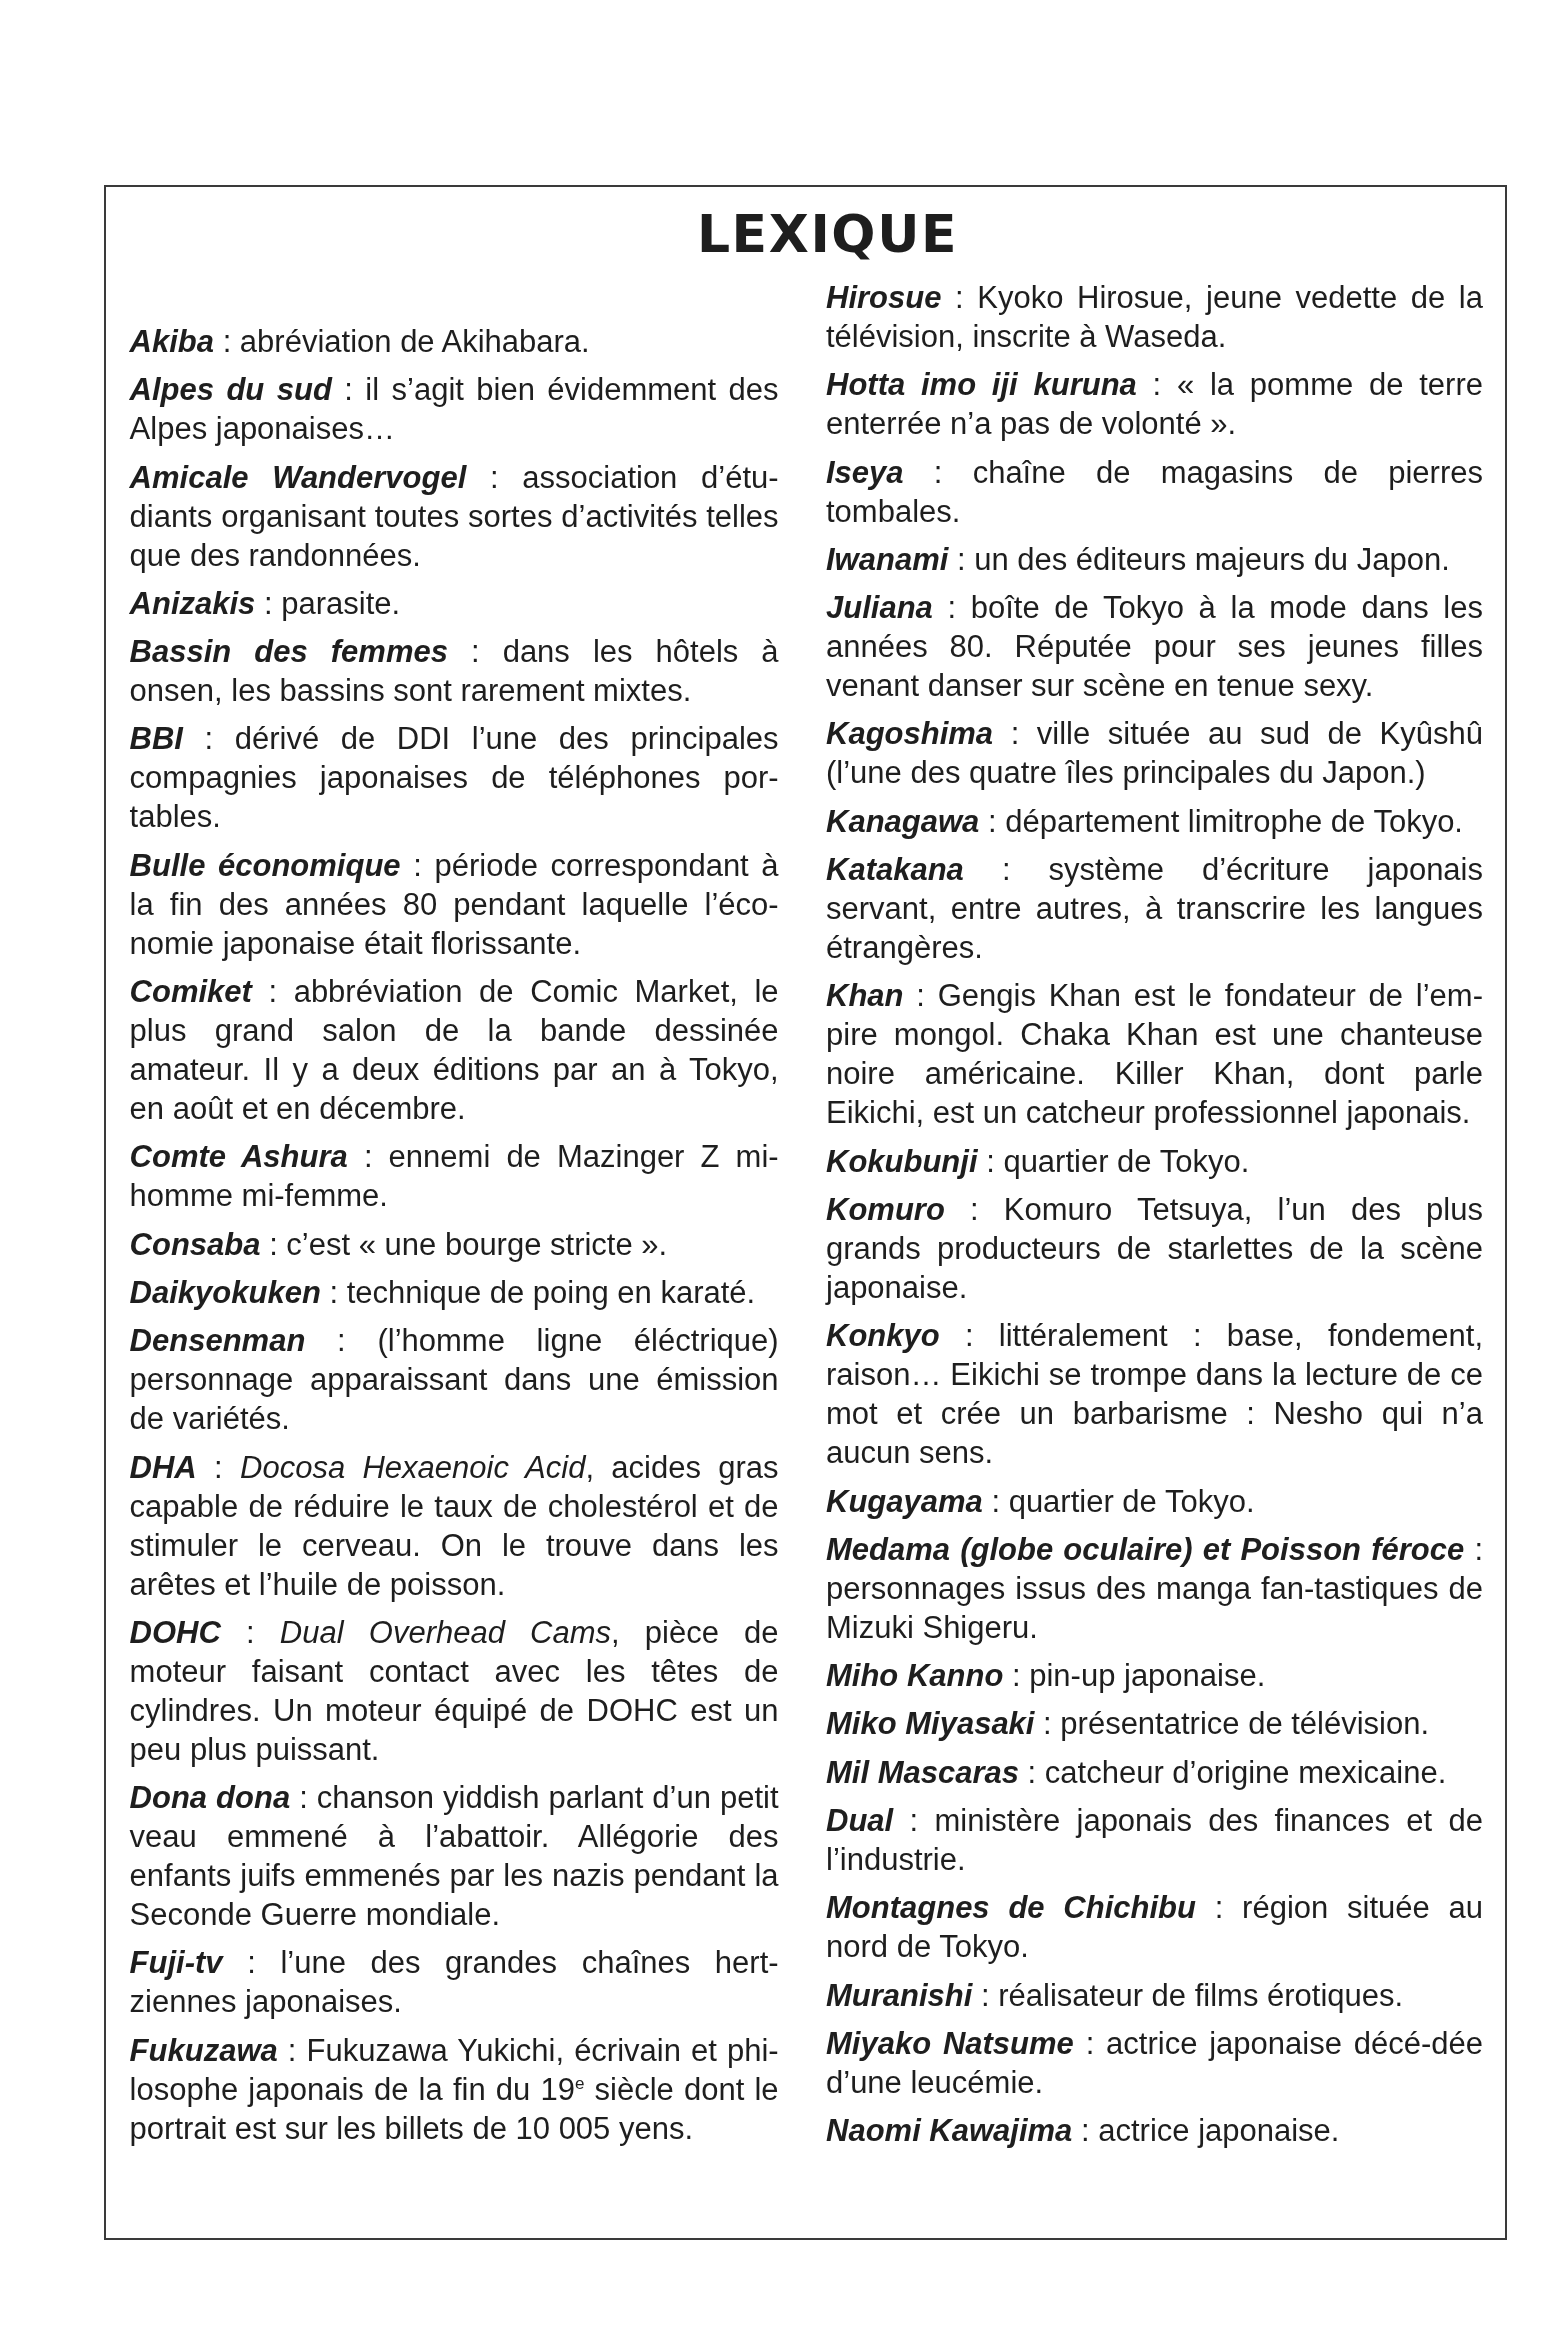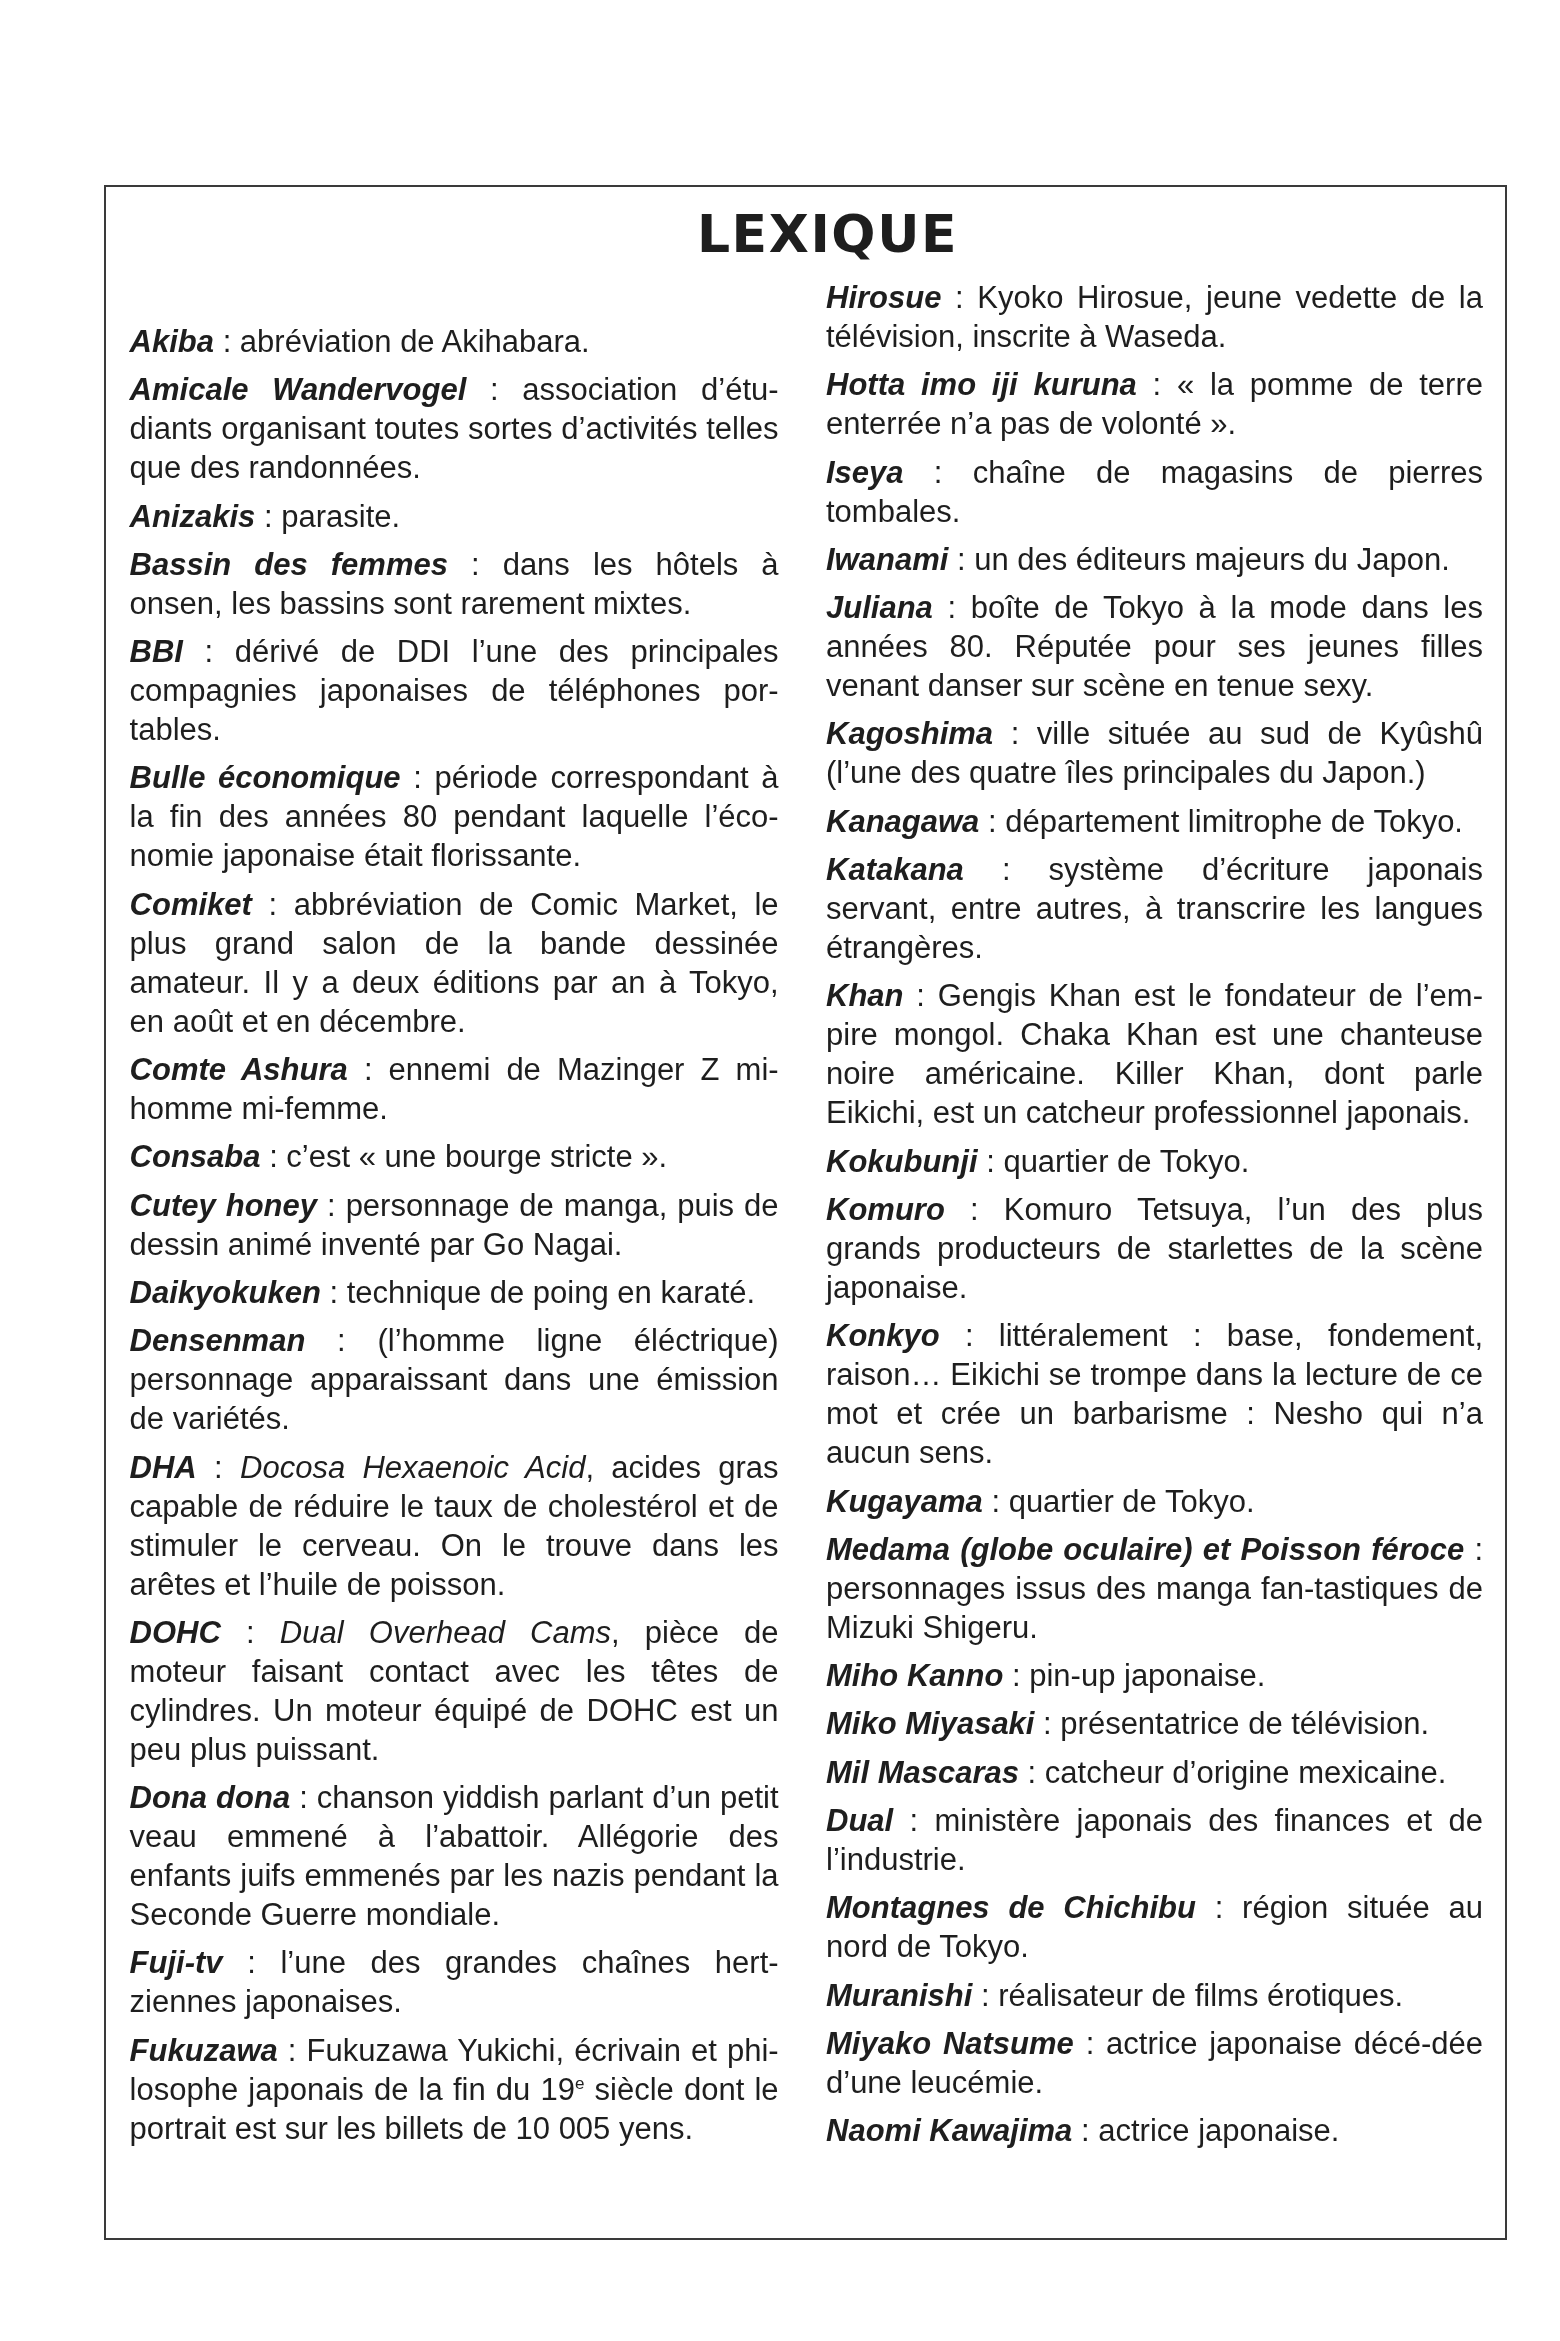--- a/index.html
+++ b/index.html
@@ -25,29 +25,29 @@
   .it { font-style: italic; }
   sup { font-size: 0.55em; line-height: 0; }
 </style>
 </head>
 <body>
 
 <div class="frame">
   <h1 class="title">LEXIQUE</h1>
   <div class="col left" id="col-left">
       <p class="entry"><span class="term">Akiba</span><span> : </span><span>abréviation de Akihabara.</span></p>
+      <p class="entry"><span class="term">Alpes du sud</span><span> : </span><span>il s’agit bien évidemment des Alpes japonaises…</span></p>
       <p class="entry"><span class="term">Amicale Wandervogel</span><span> : </span><span>association d’étu-diants organisant toutes sortes d’activités telles que des randonnées.</span></p>
       <p class="entry"><span class="term">Anizakis</span><span> : </span><span>parasite.</span></p>
       <p class="entry"><span class="term">Bassin des femmes</span><span> : </span><span>dans les hôtels à onsen, les bassins sont rarement mixtes.</span></p>
       <p class="entry"><span class="term">BBI</span><span> : </span><span>dérivé de DDI l’une des principales compagnies japonaises de téléphones por-tables.</span></p>
       <p class="entry"><span class="term">Bulle économique</span><span> : </span><span>période correspondant à la fin des années 80 pendant laquelle l’éco-nomie japonaise était florissante.</span></p>
       <p class="entry"><span class="term">Comiket</span><span> : </span><span>abbréviation de Comic Market, le plus grand salon de la bande dessinée amateur. Il y a deux éditions par an à Tokyo, en août et en décembre.</span></p>
       <p class="entry"><span class="term">Comte Ashura</span><span> : </span><span>ennemi de Mazinger Z mi-homme mi-femme.</span></p>
       <p class="entry"><span class="term">Consaba</span><span> : </span><span>c’est « une bourge stricte ».</span></p>
-      <p class="entry"><span class="term">Cutey honey</span><span> : </span><span>personnage de manga, puis de dessin animé inventé par Go Nagai.</span></p>
       <p class="entry"><span class="term">Daikyokuken</span><span> : </span><span>technique de poing en karaté.</span></p>
       <p class="entry"><span class="term">Densenman</span><span> : </span><span>(l’homme ligne éléctrique) personnage apparaissant dans une émission de variétés.</span></p>
       <p class="entry"><span class="term">DHA</span><span> : </span><span class="it">Docosa Hexaenoic Acid</span><span>, acides gras capable de réduire le taux de cholestérol et de stimuler le cerveau. On le trouve dans les arêtes et l’huile de poisson.</span></p>
       <p class="entry"><span class="term">DOHC</span><span> : </span><span class="it">Dual Overhead Cams</span><span>, pièce de moteur faisant contact avec les têtes de cylindres. Un moteur équipé de DOHC est un peu plus puissant.</span></p>
       <p class="entry"><span class="term">Dona dona</span><span> : </span><span>chanson yiddish parlant d’un petit veau emmené à l’abattoir. Allégorie des enfants juifs emmenés par les nazis pendant la Seconde Guerre mondiale.</span></p>
       <p class="entry"><span class="term">Fuji-tv</span><span> : </span><span>l’une des grandes chaînes hert-ziennes japonaises.</span></p>
       <p class="entry"><span class="term">Fukuzawa</span><span> : </span><span>Fukuzawa Yukichi, écrivain et phi-losophe japonais de la fin du 19</span><sup>e</sup><span> siècle dont le portrait est sur les billets de 10 005 yens.</span></p>
     </div>
   <div class="col right" id="col-right">
       <p class="entry"><span class="term">Hirosue</span><span> : </span><span>Kyoko Hirosue, jeune vedette de la télévision, inscrite à Waseda.</span></p>

